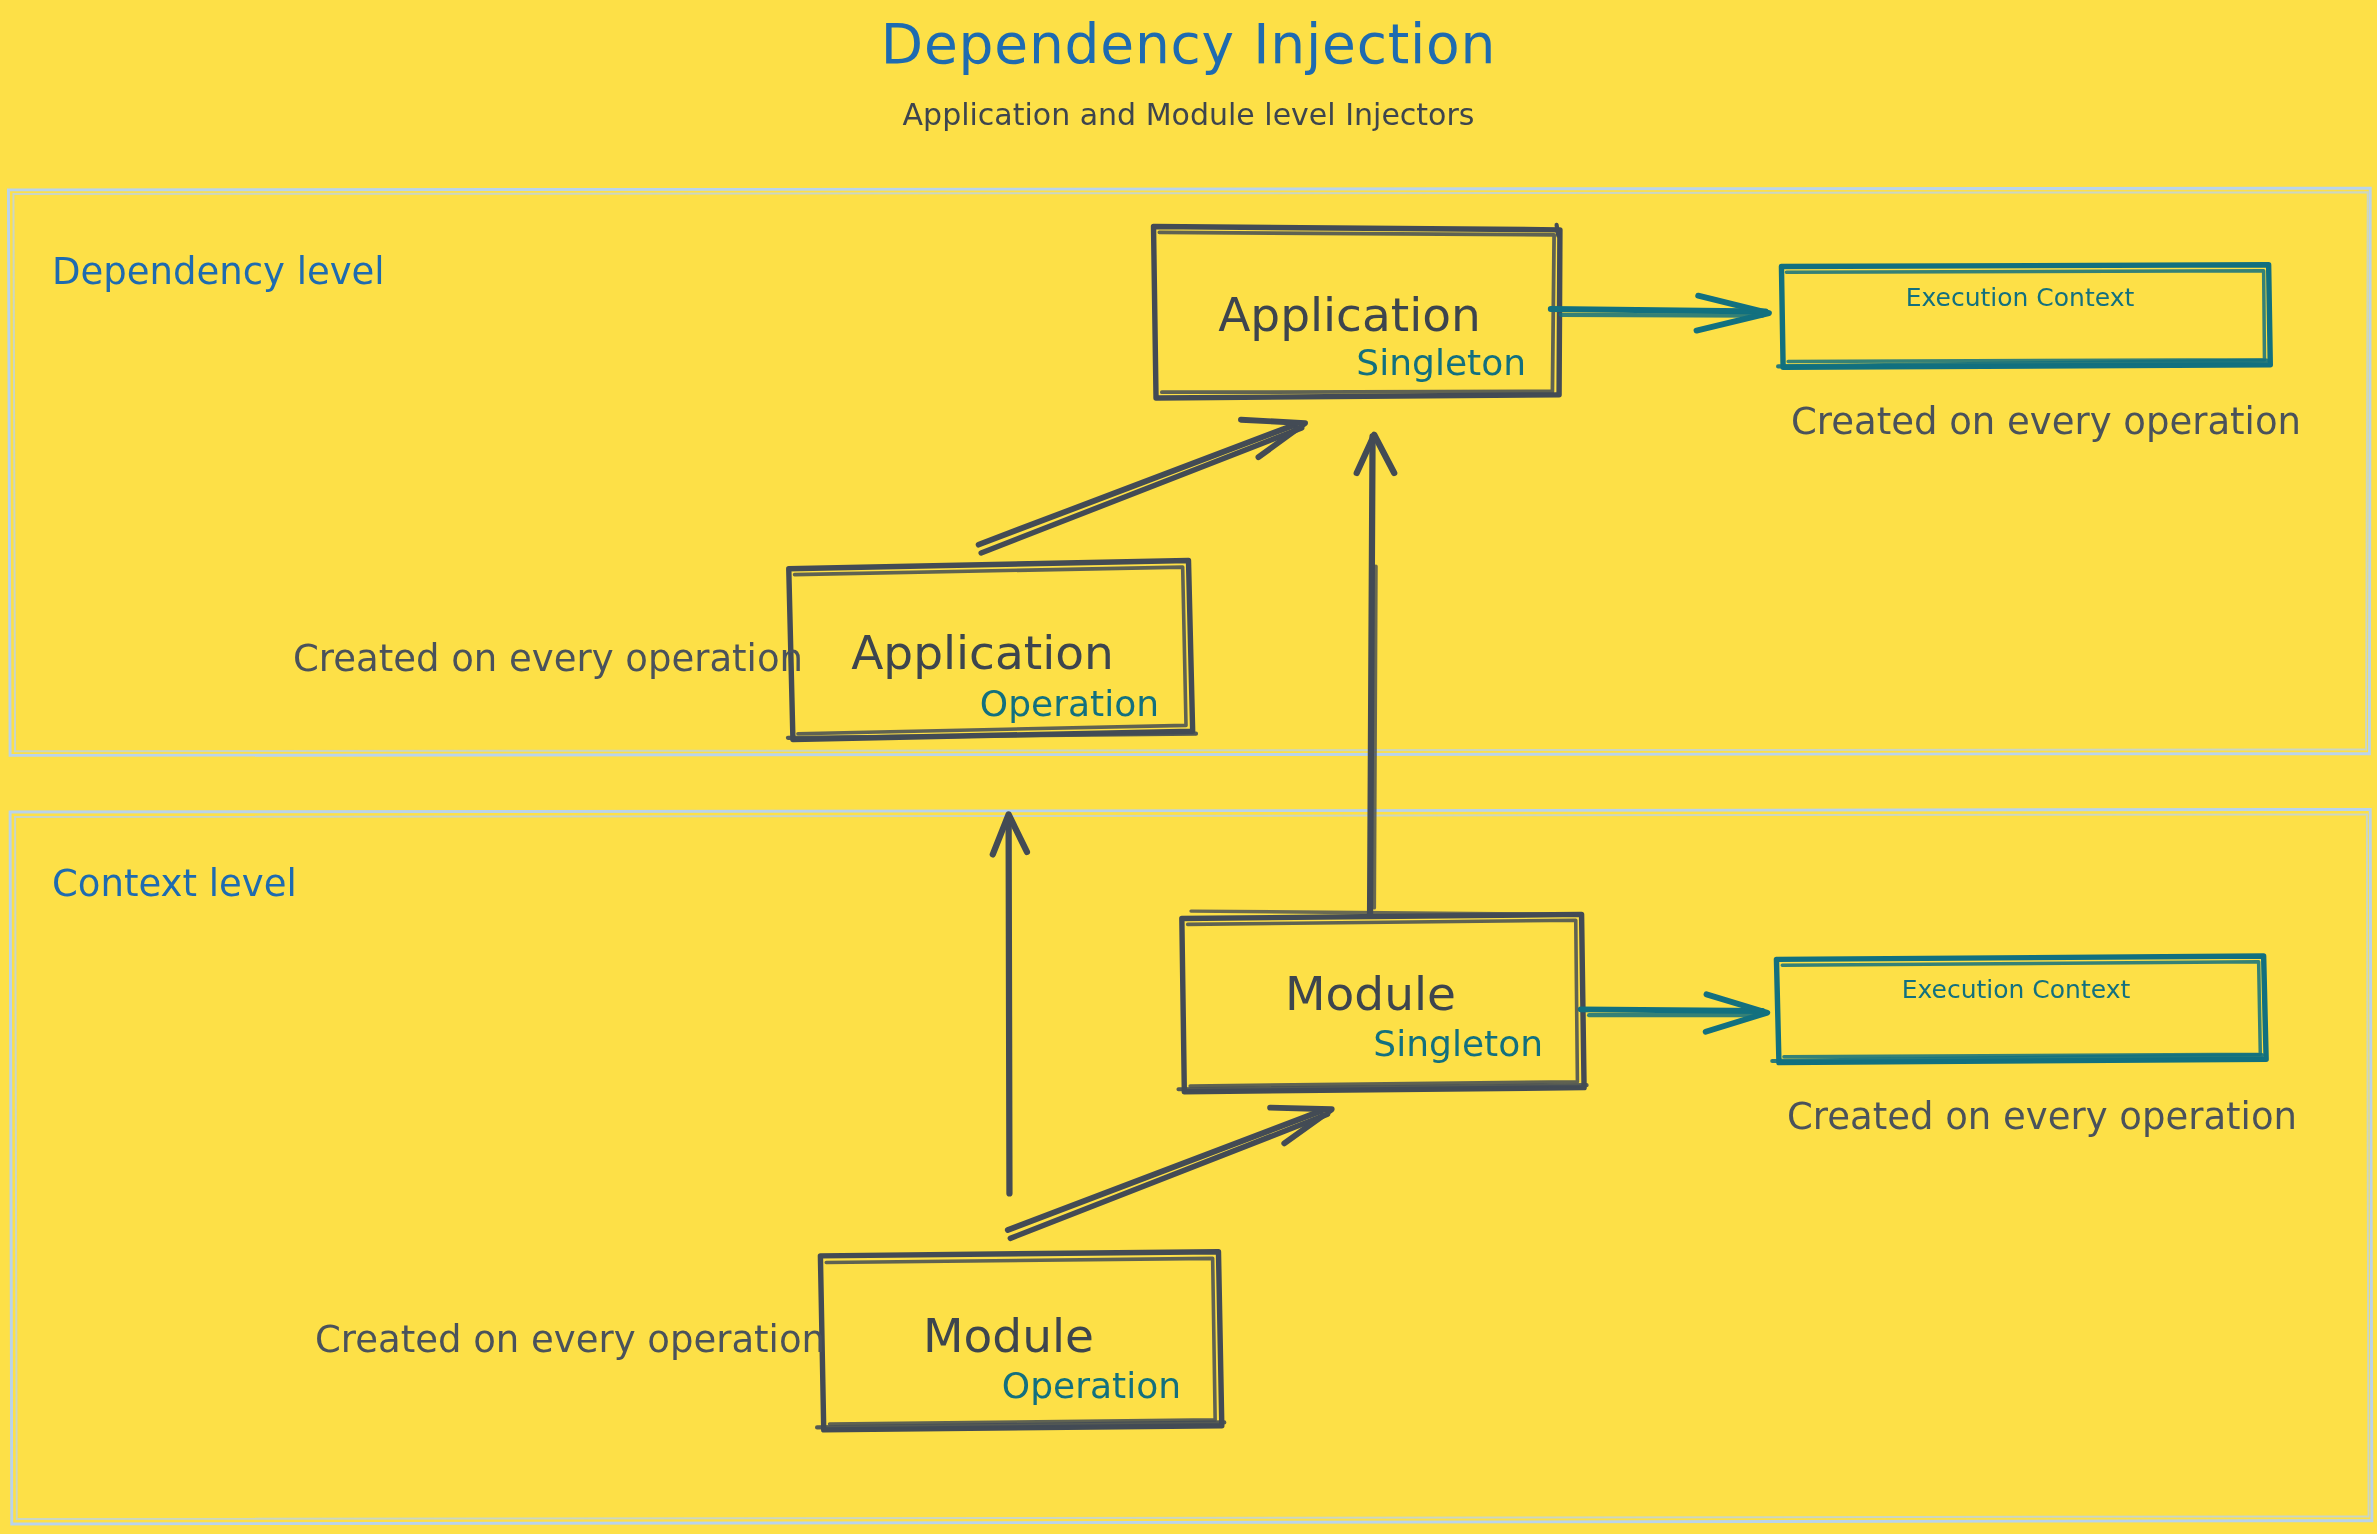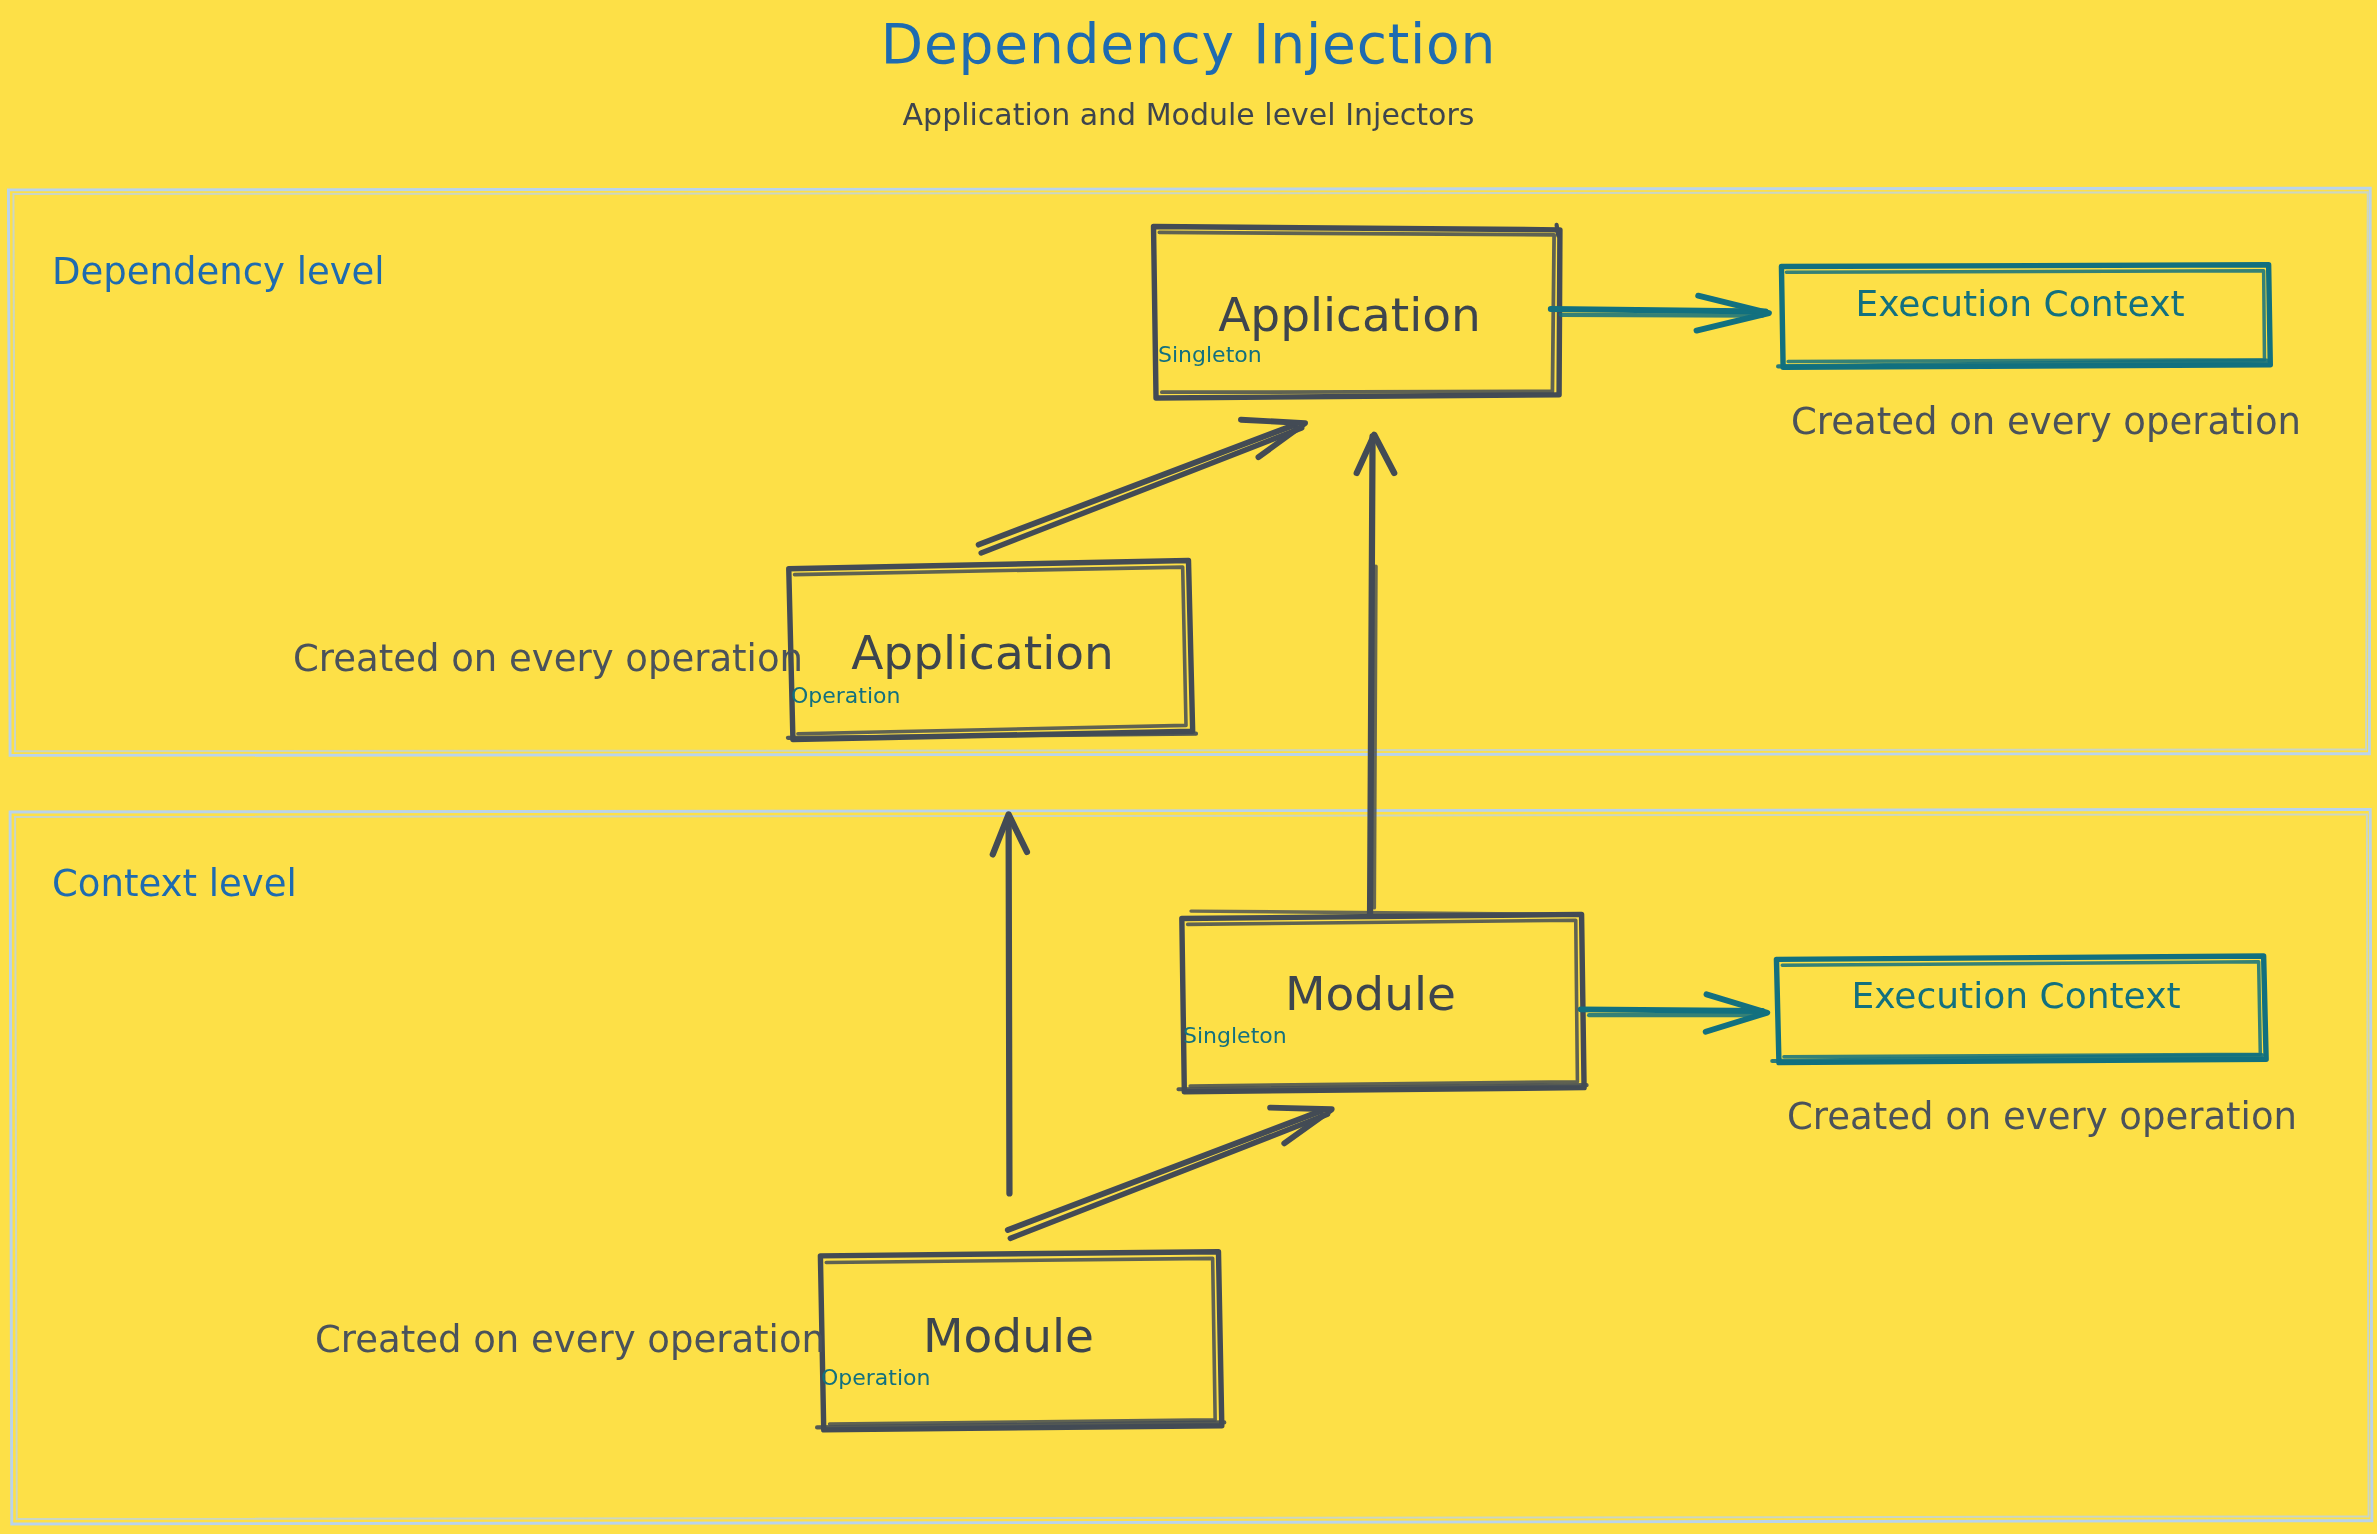--- a/index.html
+++ b/index.html
@@ -49,29 +49,30 @@
   }
   #label-app-level { left: 52px; top: 250px; }
   #label-mod-level { left: 52px; top: 862px; }
 
   .box-title {
     font-size: 47px;
     color: #3d454e;
     text-align: center;
   }
   .box-scope {
-    font-size: 22px;
+    font-size: 36px;
     color: #12707f;
+    text-align: right;
   }
   .note {
     font-size: 37px;
     color: #4a525b;
   }
   .ec-title {
-    font-size: 36px;
+    font-size: 25px;
     color: #12707f;
     text-align: center;
   }
 
   
   #app-s-title { left: 1158px; top: 287px; width: 383px; }
   #app-s-scope { left: 1158px; top: 342px; width: 383px; padding-right: 15px; box-sizing: border-box; }
 
   
   #ec-top-title { left: 1787px; top: 283px; width: 466px; }

